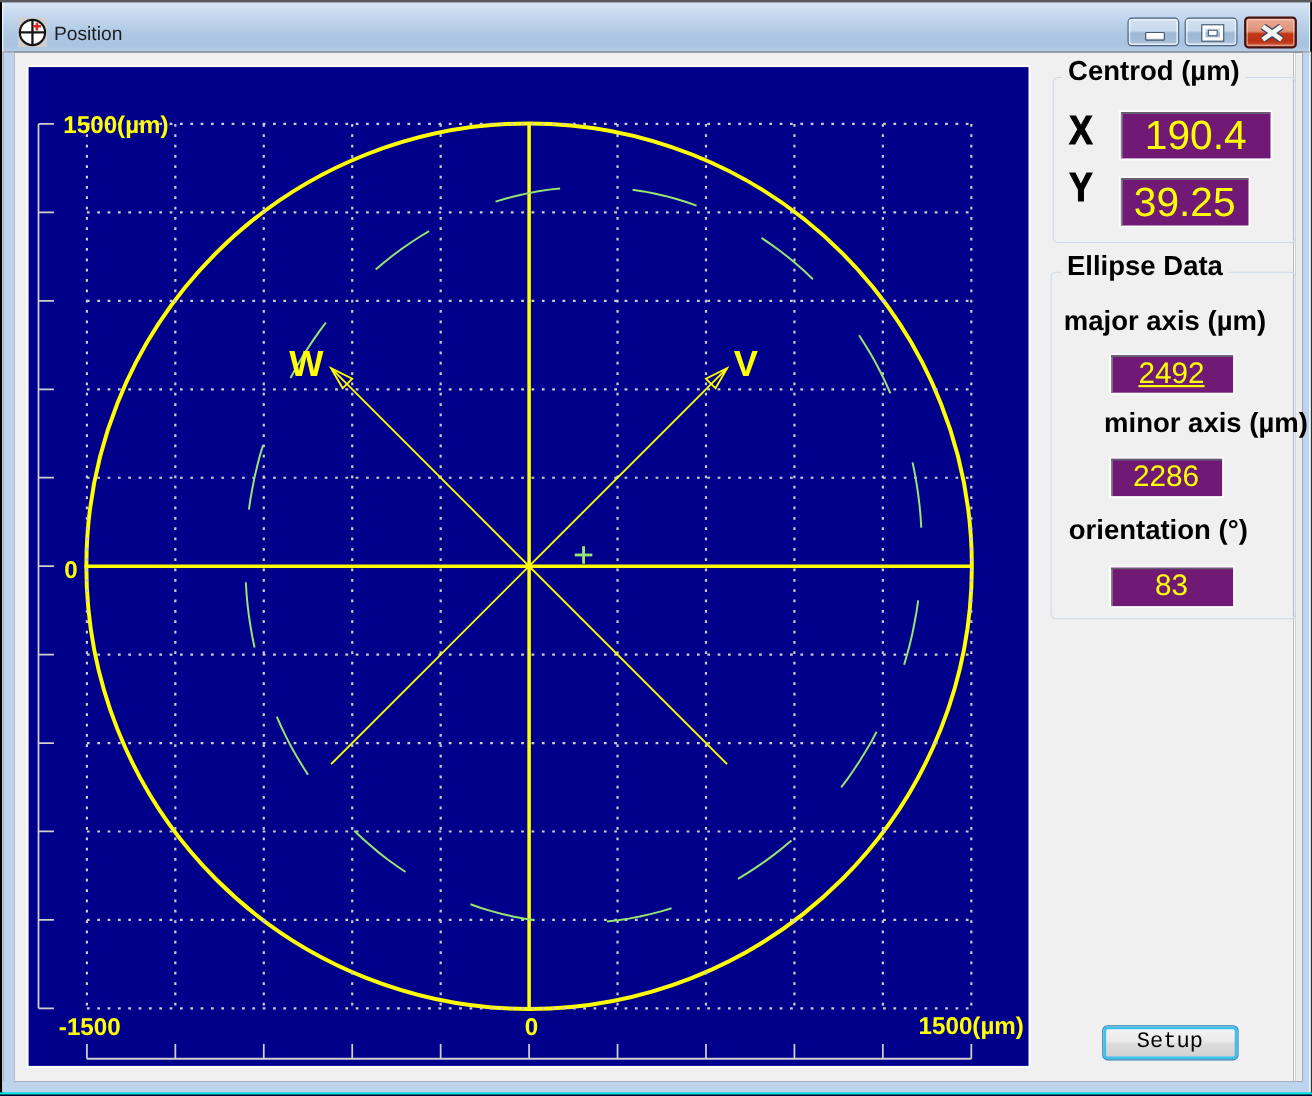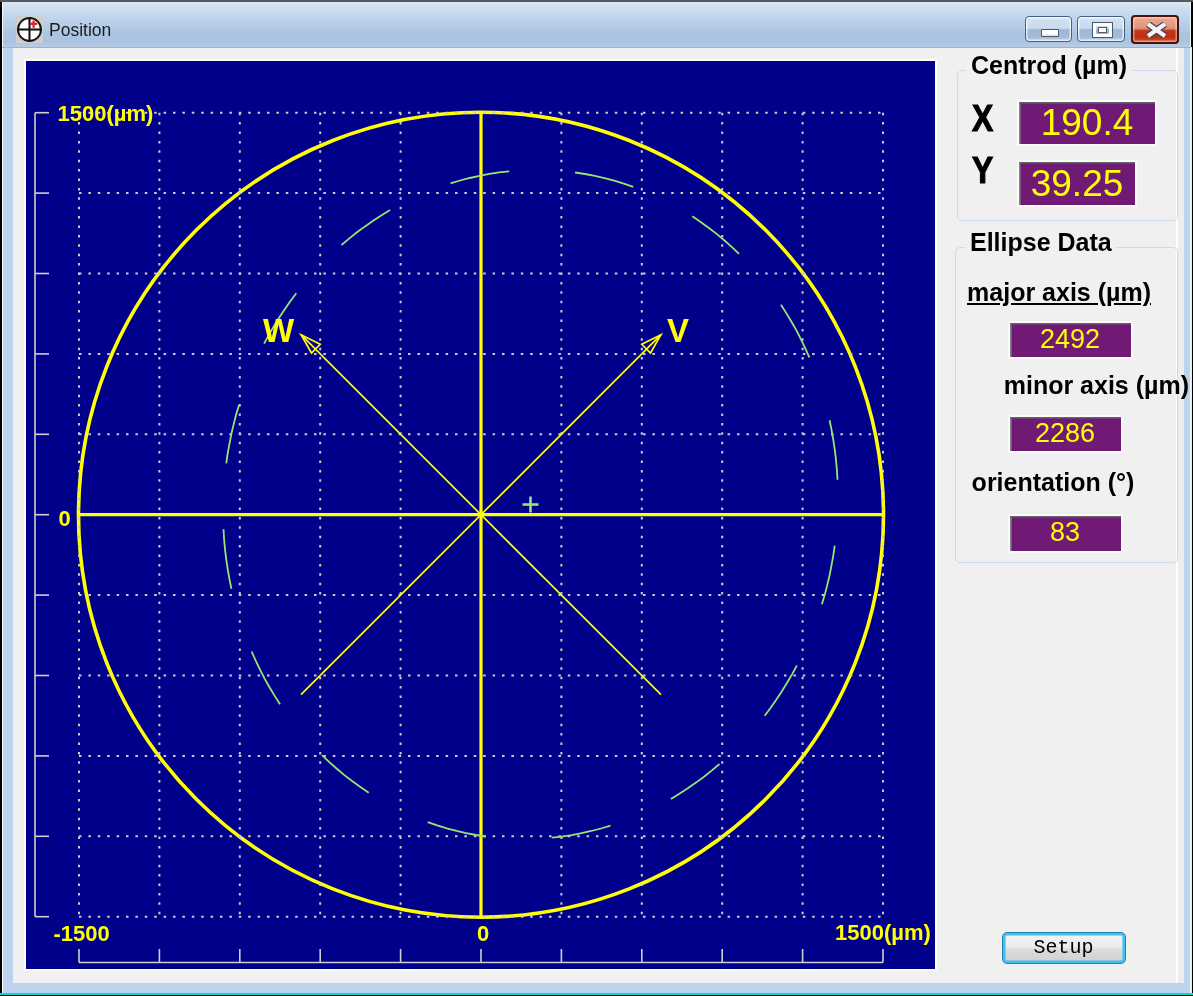--- a/index.html
+++ b/index.html
@@ -164,21 +164,21 @@
 
 <div class="gbox" style="left:956.5px;top:70px;width:221px;height:150.5px;"></div>
 <div class="gtitle" style="left:966px;top:53px;">Centrod (µm)</div>
 <div class="blabel" style="left:972px;top:100px;font-size:37px;-webkit-text-stroke:1.1px #000;transform:scaleX(.86);transform-origin:left top;">X</div>
 <div class="blabel" style="left:972px;top:152px;font-size:37px;-webkit-text-stroke:1.1px #000;transform:scaleX(.86);transform-origin:left top;">Y</div>
 <div class="navybox" style="left:1019px;top:101.5px;width:136px;height:42.5px;font-size:37px;line-height:42px;">190.4</div>
 <div class="navybox" style="left:1019px;top:161.5px;width:116px;height:43.5px;font-size:37px;line-height:43px;">39.25</div>
 
 <div class="gbox" style="left:955px;top:247px;width:222.5px;height:316px;"></div>
 <div class="gtitle" style="left:965px;top:230px;">Ellipse Data</div>
-<div class="blabel" style="left:955px;top:280px;width:196px;font-size:25px;text-align:right;text-decoration:underline;">major axis (µm)</div>
-<div class="navybox" style="left:1009.5px;top:322.5px;width:121px;height:34.5px;font-size:27px;line-height:33px;">2492</div>
+<div class="blabel" style="left:955px;top:280px;width:196px;font-size:25px;text-align:right;">major axis (µm)</div>
+<div class="navybox" style="left:1009.5px;top:322.5px;width:111px;height:34.5px;font-size:27px;line-height:33px;text-decoration:underline;">2492</div>
 <div class="blabel" style="left:993px;top:373px;width:196px;font-size:25px;text-align:right;">minor axis (µm)</div>
-<div class="navybox" style="left:1009.5px;top:416.5px;width:111px;height:34.5px;font-size:27px;line-height:33px;">2286</div>
+<div class="navybox" style="left:1009.5px;top:416.5px;width:101px;height:34.5px;font-size:27px;line-height:33px;">2286</div>
 <div class="blabel" style="left:955px;top:470px;width:196px;font-size:25px;text-align:center;">orientation (°)</div>
 <div class="navybox" style="left:1009.5px;top:516px;width:111px;height:34.5px;font-size:27px;line-height:33px;">83</div>
 
 <div class="abs" style="left:1001.5px;top:931.5px;width:124px;height:32.5px;border:1.6px solid #2a7fb2;border-radius:5px;
  box-shadow:inset 0 0 0 2.6px #3fc1f0;background:linear-gradient(#f5f5f5, #ebebeb 45%, #dcdcdc 55%, #cfcfcf);
  text-align:center;font-family:'Liberation Mono', monospace;font-size:20px;line-height:30px;color:#000;">Setup</div>
 </body></html>

